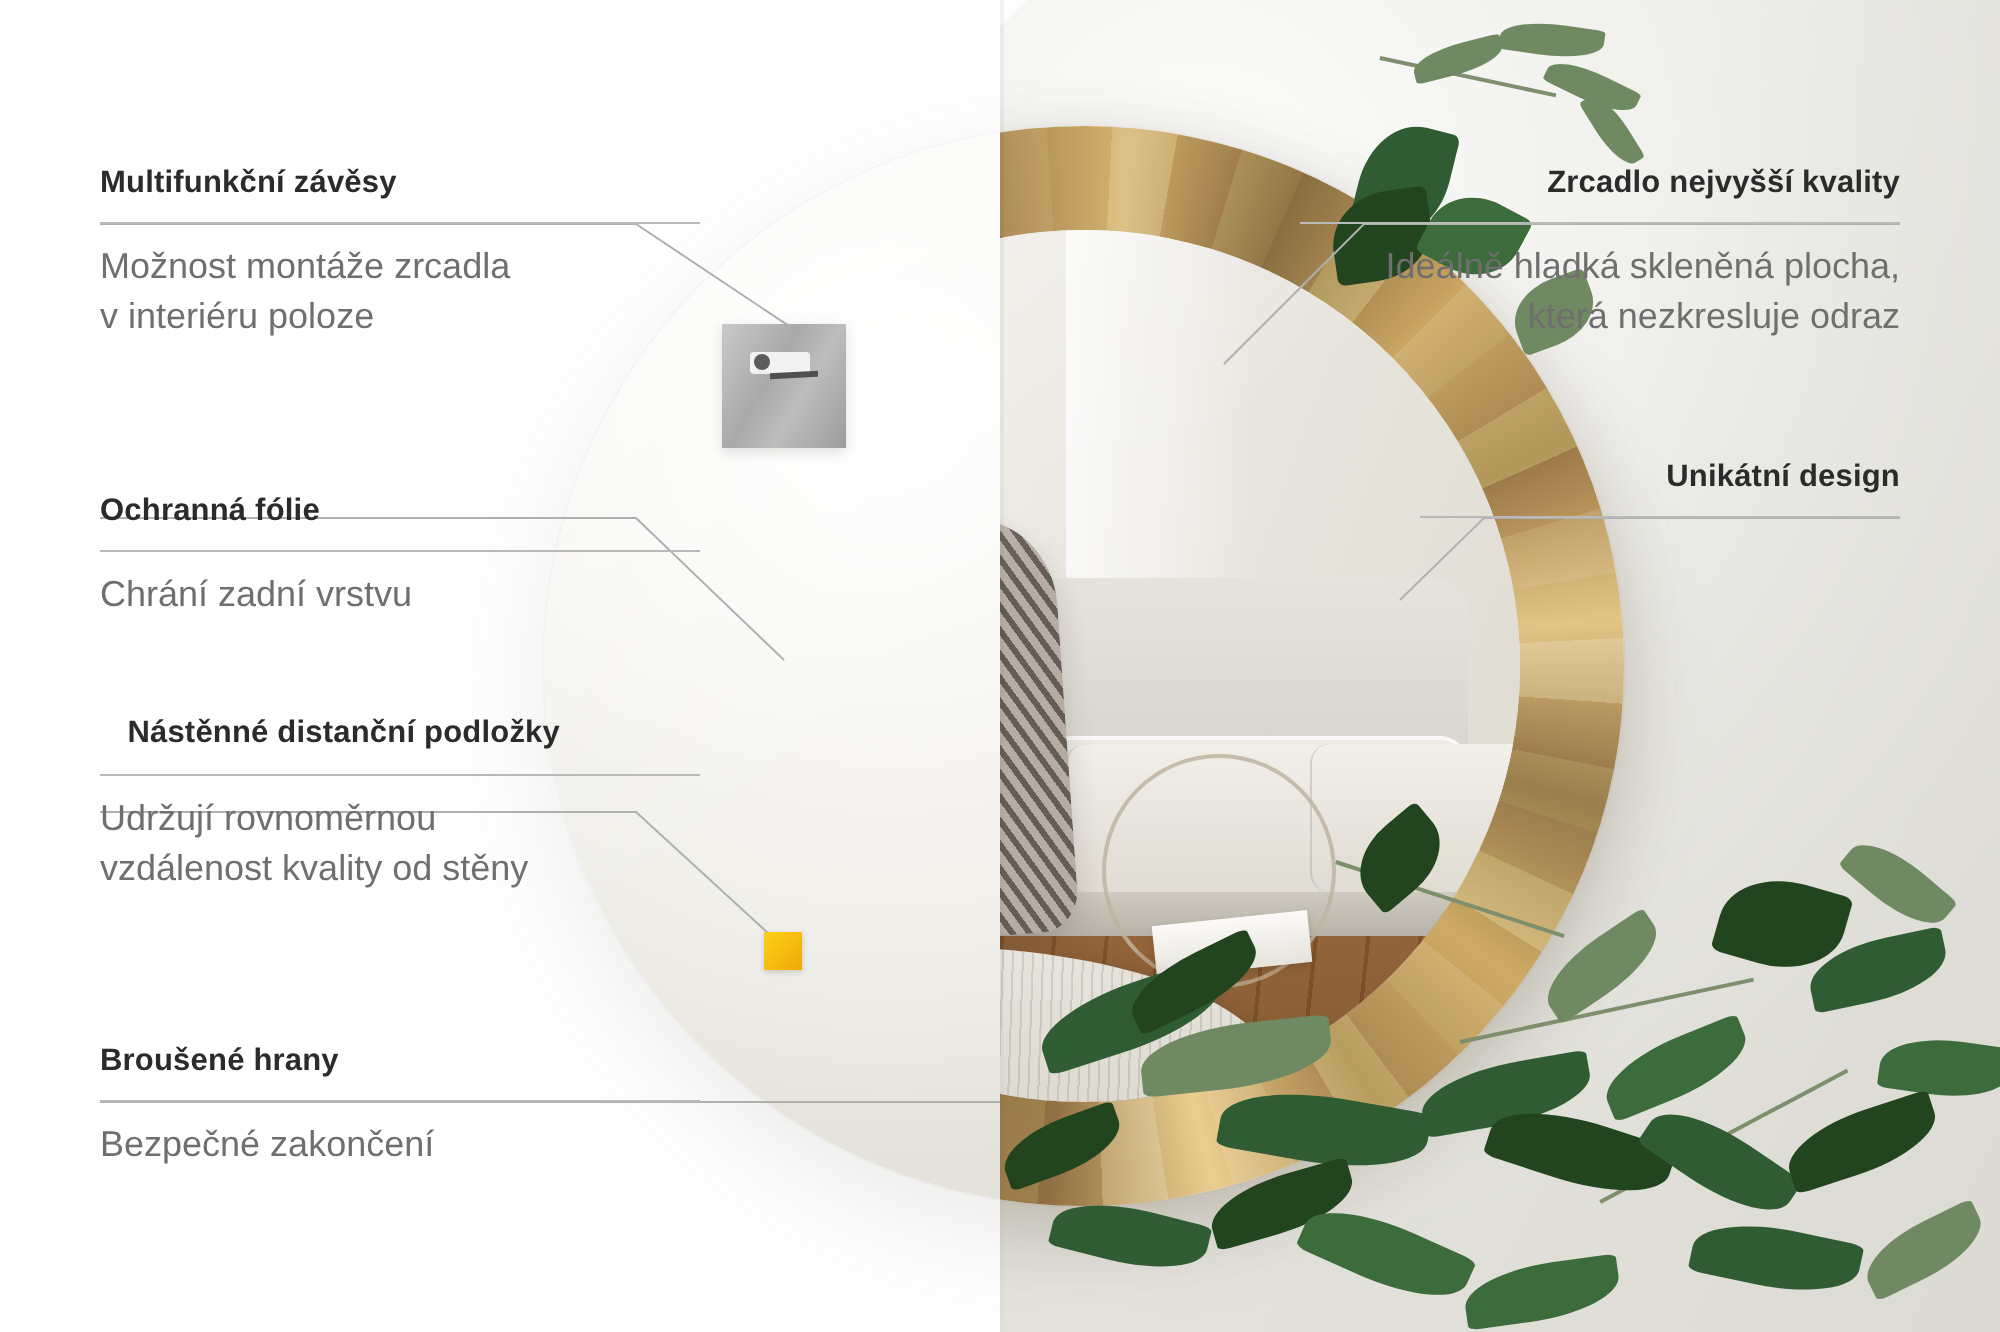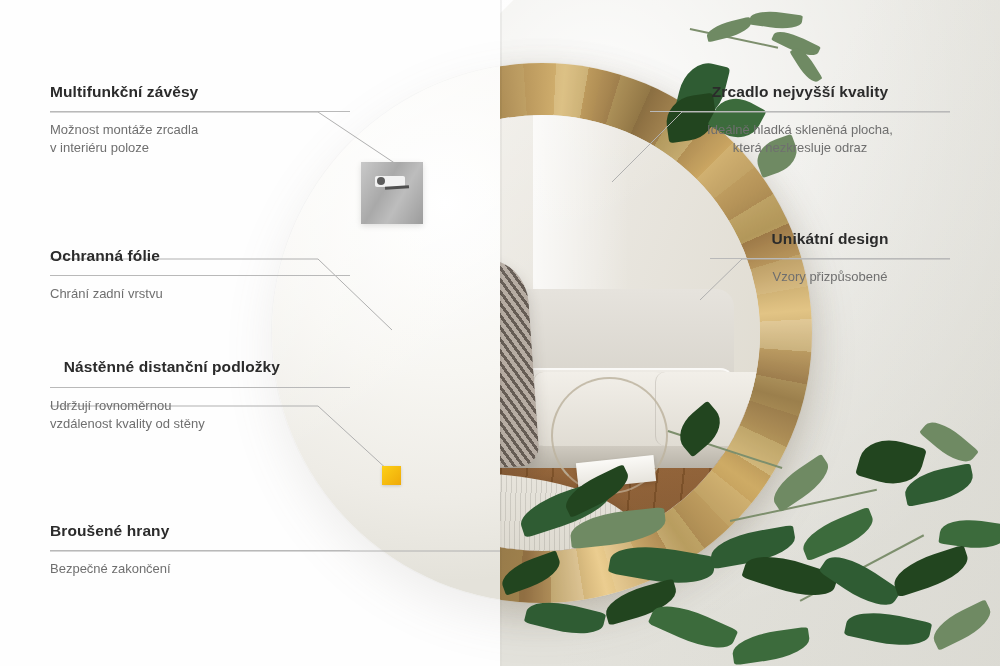--- a/index.html
+++ b/index.html
@@ -152,27 +152,27 @@
   
   .leaf{position:absolute;background:#2f5c33;border-radius:60% 8% 60% 8%;}
   .leaf.mid{background:#3c6b3c;}
   .leaf.pale{background:#6f8a63;}
   .leaf.dark{background:#22451f;}
   .stem{position:absolute;background:#7d8f6d;height:1.5px;transform-origin:left center;}
 
   
   .callout{position:absolute;}
   .c-left{text-align:left;}
-  .c-right{text-align:center;}
+  .c-right{text-align:right;}
   .c-title{
     font-size:15.5px;font-weight:bold;color:#2b2b2b;letter-spacing:.1px;
     line-height:1.28;margin:0;
   }
   .c-desc{
-    font-size:13px;color:#6f6f6f;line-height:1.42;margin:0;font-weight:normal;
+    font-size:18px;color:#6f6f6f;line-height:1.42;margin:0;font-weight:normal;
   }
   .rule{height:1px;background:#b9b9b9;margin:9px 0 9px 0;}
 
   
   .leader{position:absolute;left:0;top:0;width:1000px;height:666px;pointer-events:none;}
 
   
   .hanger{
     position:absolute;left:361px;top:162px;width:62px;height:62px;
     background:linear-gradient(120deg,#c9c9c9 0%,#a9a9a9 40%,#bdbdbd 62%,#9c9c9c 100%);
@@ -333,16 +333,15 @@
   <div class="callout c-right" style="left:650px;top:82px;width:300px;">
     <p class="c-title">Zrcadlo nejvyšší kvality</p>
     <div class="rule"></div>
     <p class="c-desc">Ideálně hladká skleněná plocha,</p>
     <p class="c-desc">která nezkresluje odraz</p>
   </div>
 
   <div class="callout c-right" style="left:710px;top:229px;width:240px;">
     <p class="c-title">Unikátní design</p>
     <div class="rule"></div>
-    <p class="c-desc">Vzory přizpůsobené</p>
   </div>
 
 </div>
 
 </body></html>

